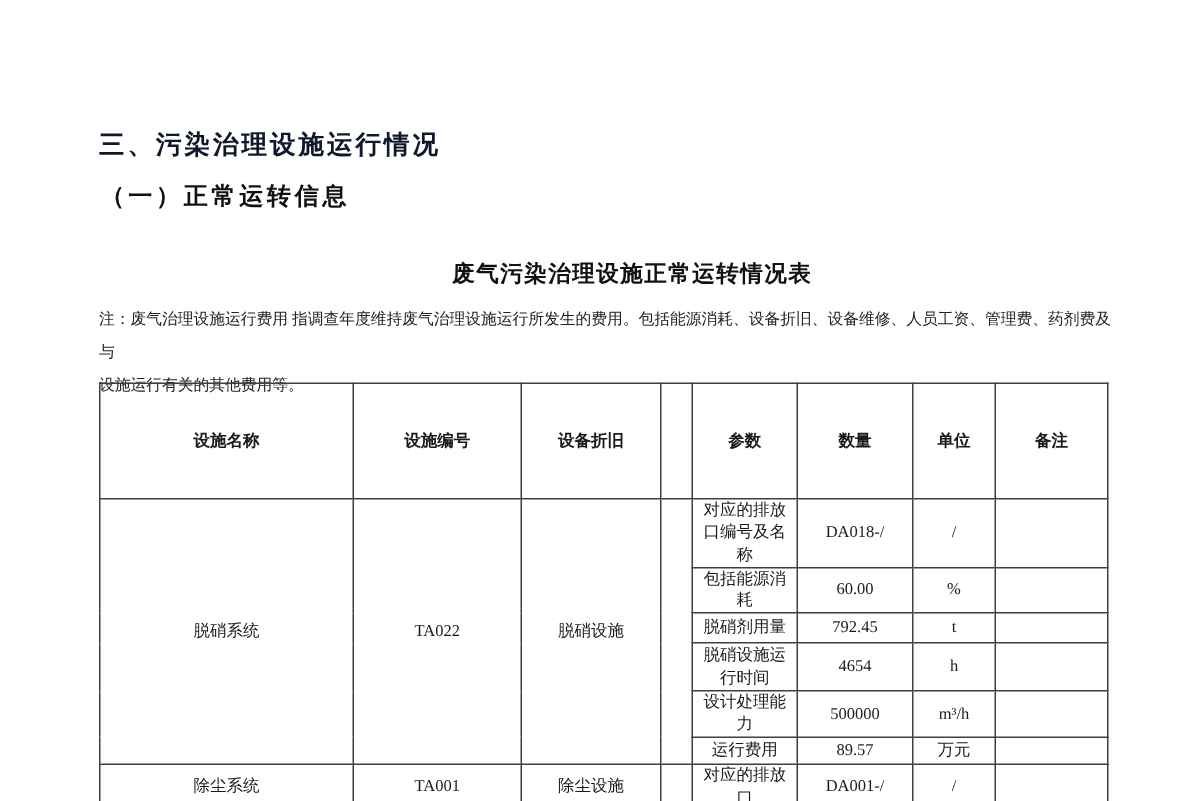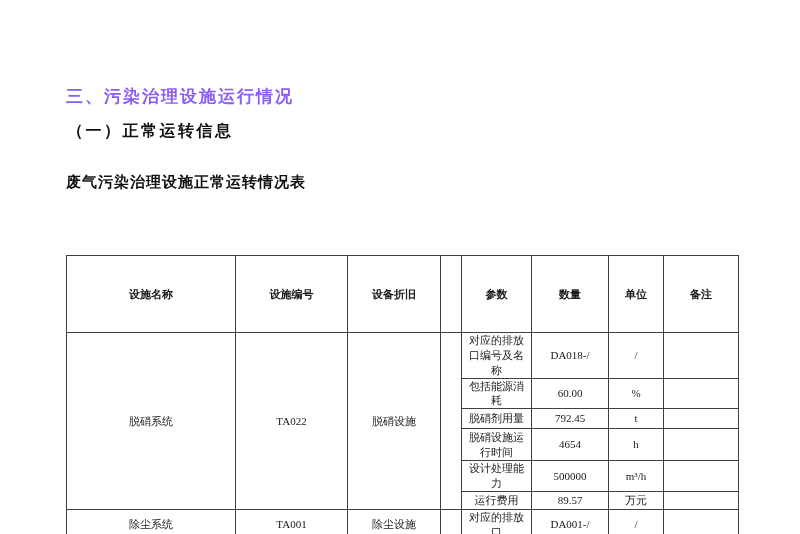--- a/index.html
+++ b/index.html
@@ -11,38 +11,38 @@
     overflow: hidden;
     font-family: "Liberation Serif", "DejaVu Serif", serif;
     color: #1a1a1a;
   }
   .h1 {
     position: absolute;
     left: 66px; top: 85px;
     font-family: "Liberation Sans", "DejaVu Sans", sans-serif;
     font-size: 17px; font-weight: 700;
     letter-spacing: 2px;
-    color: #8b5cf6;
+    color: #0f172a;
     white-space: nowrap;
   }
   .h2 {
     position: absolute;
     left: 67px; top: 121px;
     font-family: "Liberation Sans", "DejaVu Sans", sans-serif;
     font-size: 16px; font-weight: 700;
     letter-spacing: 2.5px;
     color: #111;
     white-space: nowrap;
     text-align: center;
   }
   .tbl-title {
     position: absolute;
     left: 66px; top: 173px;
     width: 711px;
-    text-align: left;
+    text-align: center;
     font-family: "Liberation Sans", "DejaVu Sans", sans-serif;
     font-size: 15px; font-weight: 700;
     letter-spacing: 1px;
     color: #111;
   }
   .note {
     position: absolute;
     left: 66px; top: 203px;
     width: 676px;
     font-size: 10.5px;
@@ -84,20 +84,24 @@
 <body>
 
 <div class="page">
 
   <div class="h1">三、污染治理设施运行情况</div>
 
   <div class="h2">（一）正常运转信息</div>
 
   <div class="tbl-title">废气污染治理设施正常运转情况表</div>
 
+  <div class="note">
+    <span>注：废气治理设施运行费用 指调查年度维持废气治理设施运行所发生的费用。包括能源消耗、设备折旧、设备维修、人员工资、管理费、药剂费及与</span>
+    <span>设施运行有关的其他费用等。</span>
+  </div>
 
   <table class="facility">
     <colgroup>
       <col style="width:169px">
       <col style="width:112px">
       <col style="width:93px">
       <col style="width:21px">
       <col style="width:70px">
       <col style="width:77px">
       <col style="width:55px">

